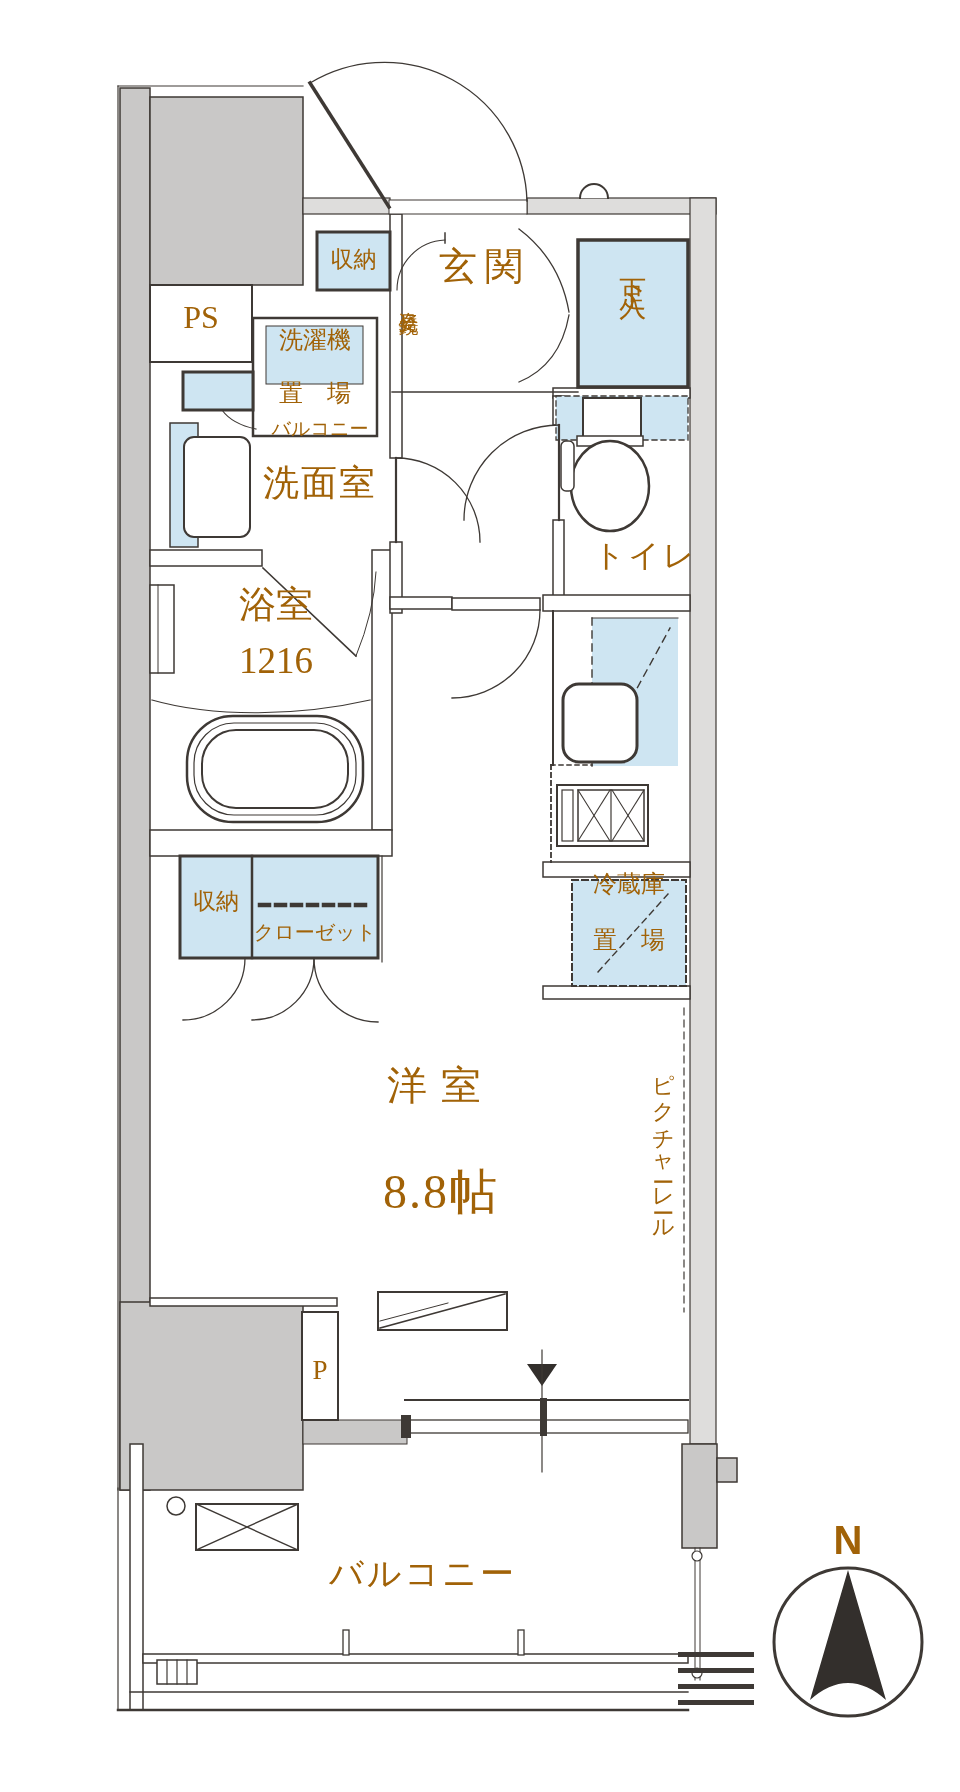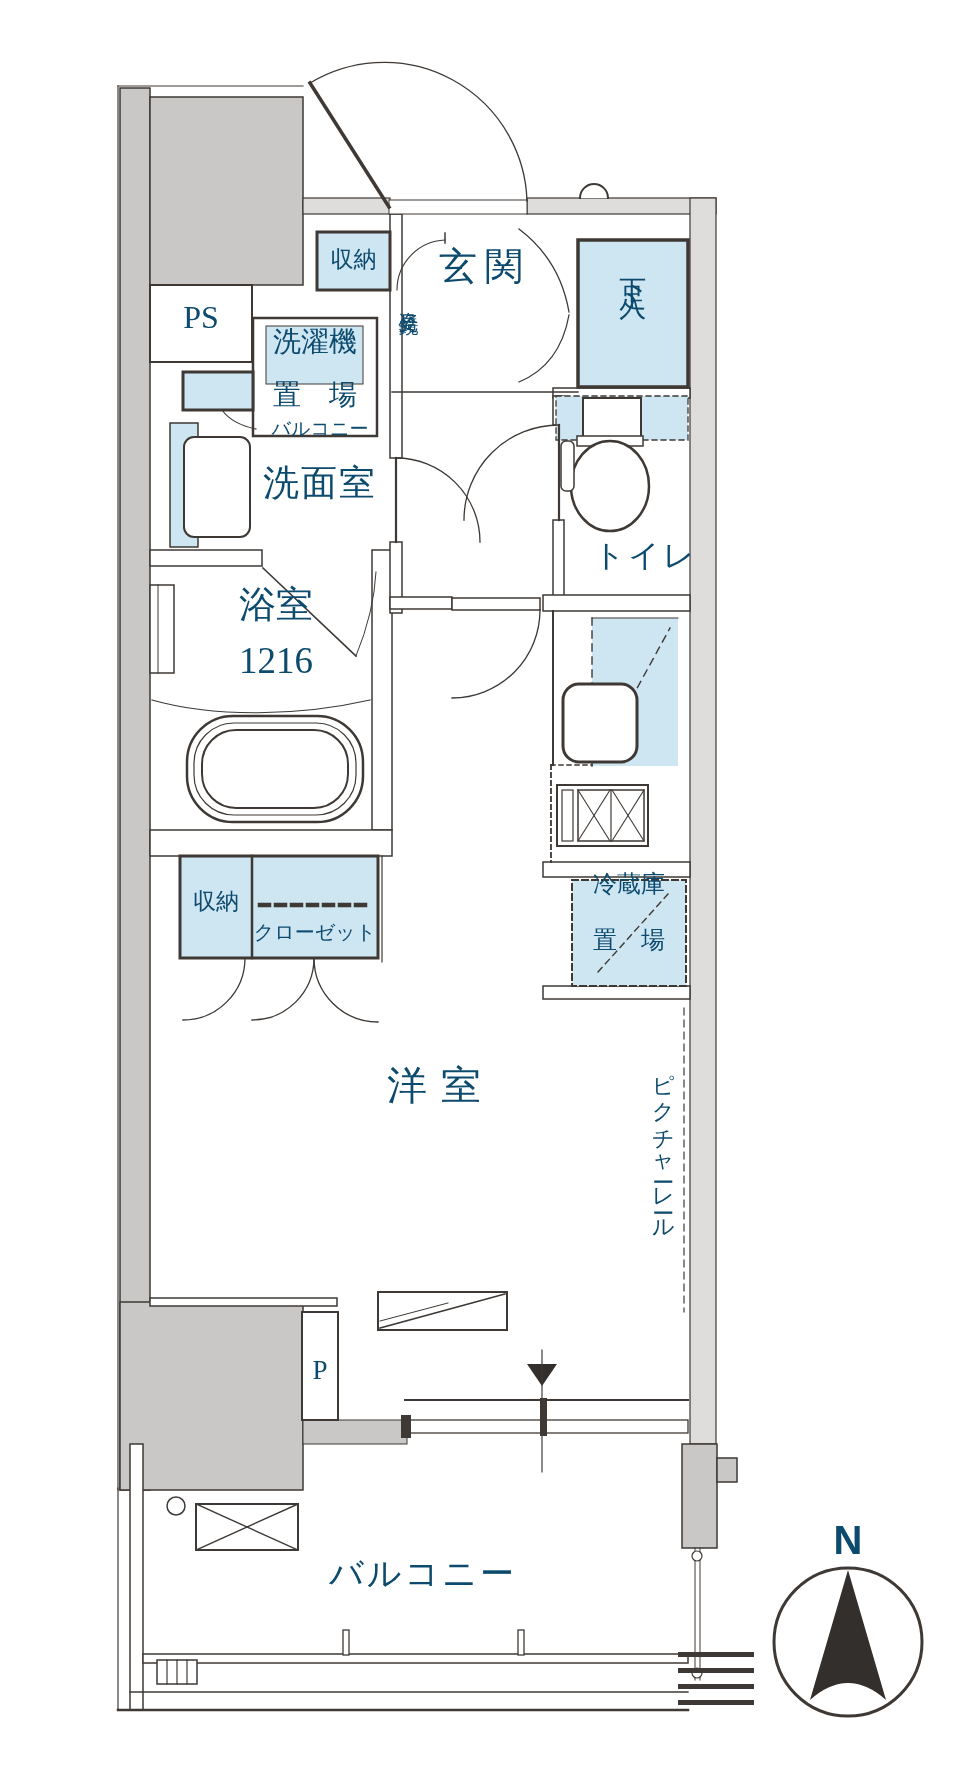--- a/index.html
+++ b/index.html
@@ -2,30 +2,30 @@
 <html><head>
 <meta charset="utf-8">
 <style>
   html,body{margin:0;padding:0;background:#fff;}
   .plan{
     position:relative;width:960px;height:1792px;background:#ffffff;overflow:hidden;
     font-family:"Liberation Serif","DejaVu Serif",serif;
   }
   .plan svg{position:absolute;left:0;top:0;}
   .lbl{
-    position:absolute;color:#0c4a6e;line-height:1.1;text-align:center;
+    position:absolute;color:#a16207;line-height:1.1;text-align:center;
     white-space:nowrap;font-family:"Liberation Serif","DejaVu Serif",serif;
   }
   .v{writing-mode:vertical-rl;text-orientation:upright;}
   .f-genkan{font-size:38px;letter-spacing:8px;width:130px;left:420px;top:246px;}
   .f-mirror{font-size:20px;left:398px;top:296px;letter-spacing:2px;}
   .f-shoe{font-size:27px;left:617px;top:258px;letter-spacing:6px;}
   .f-ps{font-size:32px;width:100px;left:151px;top:300px;}
   .f-storage-top{font-size:23px;width:73px;left:317px;top:247px;}
-  .f-washer{font-size:28px;width:122px;left:254px;}
+  .f-washer{font-size:24px;width:122px;left:254px;}
   .f-linen{font-size:19px;width:132px;left:254px;top:419px;}
   .f-washroom{font-size:36px;width:140px;left:250px;top:464px;letter-spacing:2px;}
   .f-toilet{font-size:31px;width:137px;left:553px;top:539px;letter-spacing:3px;padding-left:24px;}
   .f-bath{font-size:37px;width:118px;left:217px;}
   .f-storage-low{font-size:23px;width:70px;left:181px;top:889px;}
   .f-closet{font-size:20px;width:124px;left:253px;top:921px;}
   .f-fridge{font-size:24px;width:110px;left:574px;}
   .f-room{font-size:40px;width:226px;left:328px;letter-spacing:14px;}
   .f-roomsize{font-size:48px;width:226px;left:328px;letter-spacing:2px;}
   .f-prail{font-size:22px;left:651px;top:1058px;letter-spacing:3px;}
@@ -209,18 +209,19 @@
 <div class="lbl f-linen">バルコニー</div>
 <div class="lbl f-washroom">洗面室</div>
 <div class="lbl f-toilet">トイレ</div>
 <div class="lbl f-bath" style="top:585px;">浴室</div>
 <div class="lbl f-bath" style="top:641px;">1216</div>
 <div class="lbl f-storage-low">収納</div>
 <div class="lbl f-closet">クローゼット</div>
 <div class="lbl f-fridge" style="top:871px;">冷蔵庫</div>
 <div class="lbl f-fridge" style="top:927px;">置　場</div>
 <div class="lbl f-room" style="top:1064px;">洋室</div>
+<div class="lbl f-roomsize" style="top:1166px;">8.8帖</div>
 <div class="lbl v f-prail">ピクチャーレール</div>
 <div class="lbl f-pillar">P</div>
 <div class="lbl f-balcony">バルコニー</div>
 <div class="lbl f-compass">N</div>
 
 </div>
 
 </body></html>

